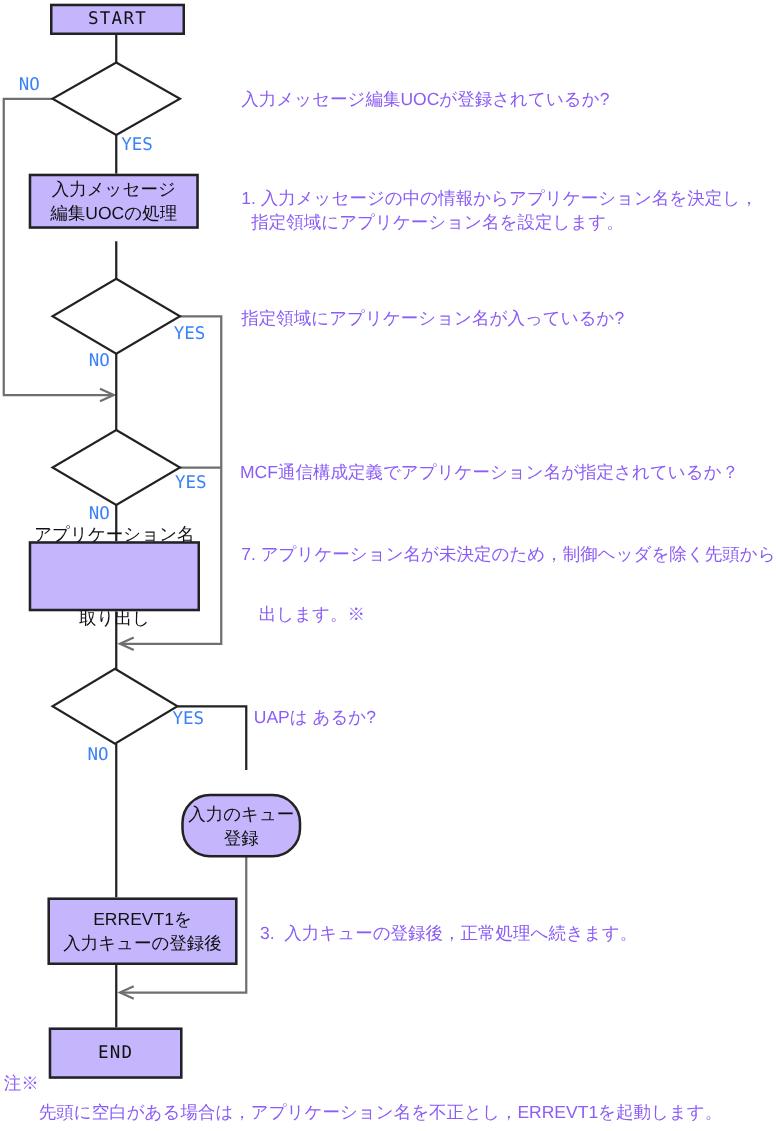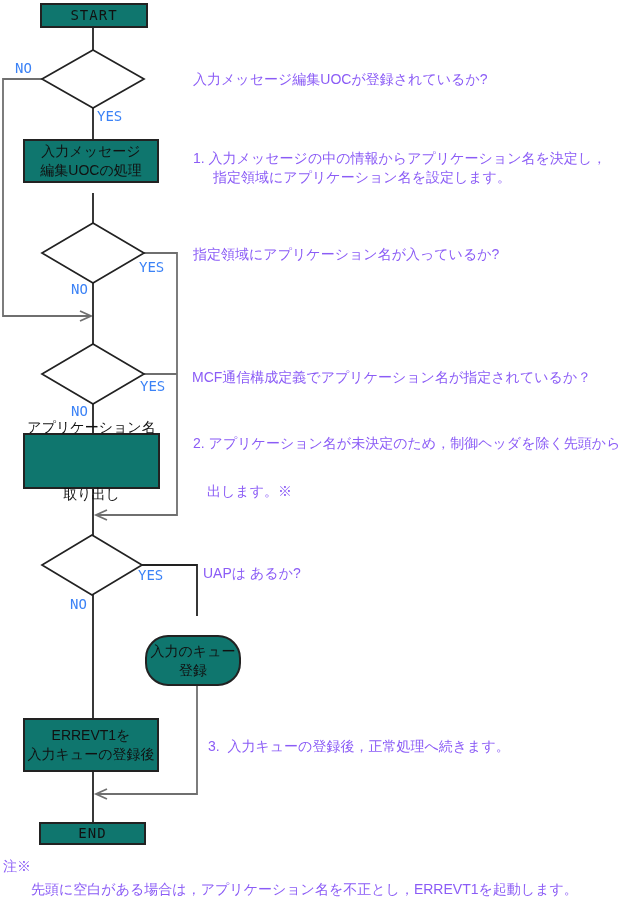--- a/index.html
+++ b/index.html
@@ -2,21 +2,21 @@
 <html><head>
 <meta charset="utf-8">
 <style>
   html,body{margin:0;padding:0;background:#ffffff;}
   .stage{
     position:relative;width:621px;height:905px;background:#ffffff;
     font-family:"Liberation Sans",sans-serif;color:#111111;overflow:hidden;
   }
   .stage svg{position:absolute;left:0;top:0;z-index:1;}
   .node{
-    position:absolute;box-sizing:border-box;background:#0f766e;border:2px solid #222222;
+    position:absolute;box-sizing:border-box;background:#c4b5fd;border:2px solid #222222;
     display:flex;flex-direction:column;align-items:center;justify-content:center;
     text-align:center;font-size:14px;line-height:19px;z-index:2;white-space:nowrap;
   }
   .node.mono{font-family:"DejaVu Sans Mono","Liberation Mono",monospace;letter-spacing:1px;}
   .blabel{
     position:absolute;z-index:3;font-family:"DejaVu Sans Mono","Liberation Mono",monospace;
     font-size:14px;line-height:14px;color:#3b82f6;white-space:pre;
   }
   .ann{
     position:absolute;z-index:3;font-size:14px;line-height:16px;color:#8b5cf6;white-space:pre;
@@ -56,39 +56,39 @@
       <div>編集UOCの処理</div>
     </div>
     <div class="node" style="left: 23px; top: 433px; width: 137px; height: 56px; gap: 48px;">
       <div>アプリケーション名</div>
       <div>取り出し</div>
     </div>
     <div class="node" style="left: 145px; top: 635px; width: 96px; height: 51px; border-radius: 23px;">
       <div>入力のキュー</div>
       <div>登録</div>
     </div>
-    <div class="node" style="left: 23px; top: 718px; width: 136px; height: 54px;">
+    <div class="node" style="left: 38px; top: 718px; width: 152px; height: 54px;">
       <div>ERREVT1を</div>
       <div>入力キューの登録後</div>
     </div>
-    <div class="node mono" style="left: 39px; top: 822px; width: 107px; height: 23px;">
+    <div class="node mono" style="left: 39px; top: 822px; width: 107px; height: 41px;">
       <div>END</div>
     </div>
     <div class="blabel" style="left: 15px; top: 61px;">NO</div>
     <div class="blabel" style="left: 97px; top: 109px;">YES</div>
     <div class="blabel" style="left: 139px; top: 260px;">YES</div>
     <div class="blabel" style="left: 71px; top: 282px;">NO</div>
     <div class="blabel" style="left: 140px; top: 379px;">YES</div>
     <div class="blabel" style="left: 71px; top: 404px;">NO</div>
     <div class="blabel" style="left: 138px; top: 568px;">YES</div>
     <div class="blabel" style="left: 70px; top: 597px;">NO</div>
     <div class="ann" style="left: 193px; top: 71px;">入力メッセージ編集UOCが登録されているか?</div>
     <div class="ann" style="left: 193px; top: 150px;">1. 入力メッセージの中の情報からアプリケーション名を決定し，</div>
-    <div class="ann" style="left: 201px; top: 169px; margin-left: 12px;">指定領域にアプリケーション名を設定します。</div>
+    <div class="ann" style="left: 201px; top: 169px;">指定領域にアプリケーション名を設定します。</div>
     <div class="ann" style="left: 193px; top: 246px;">指定領域にアプリケーション名が入っているか?</div>
     <div class="ann" style="left: 192px; top: 369px;">MCF通信構成定義でアプリケーション名が指定されているか？</div>
-    <div class="ann" style="left: 193px; top: 435px;">2. アプリケーション名が未決定のため，制御ヘッダを除く先頭から</div>
+    <div class="ann" style="left: 193px; top: 435px;">7. アプリケーション名が未決定のため，制御ヘッダを除く先頭から</div>
     <div class="ann" style="left: 207px; top: 483px;">出します。※</div>
     <div class="ann" style="left: 203px; top: 565px;">UAPは あるか?</div>
     <div class="ann" style="left: 208px; top: 738px;">3.  入力キューの登録後，正常処理へ続きます。</div>
     <div class="ann" style="left: 3px; top: 858px;">注※</div>
     <div class="ann" style="left: 31px; top: 881px;">先頭に空白がある場合は，アプリケーション名を不正とし，ERREVT1を起動します。</div>
   </div>
 
 </body></html>

